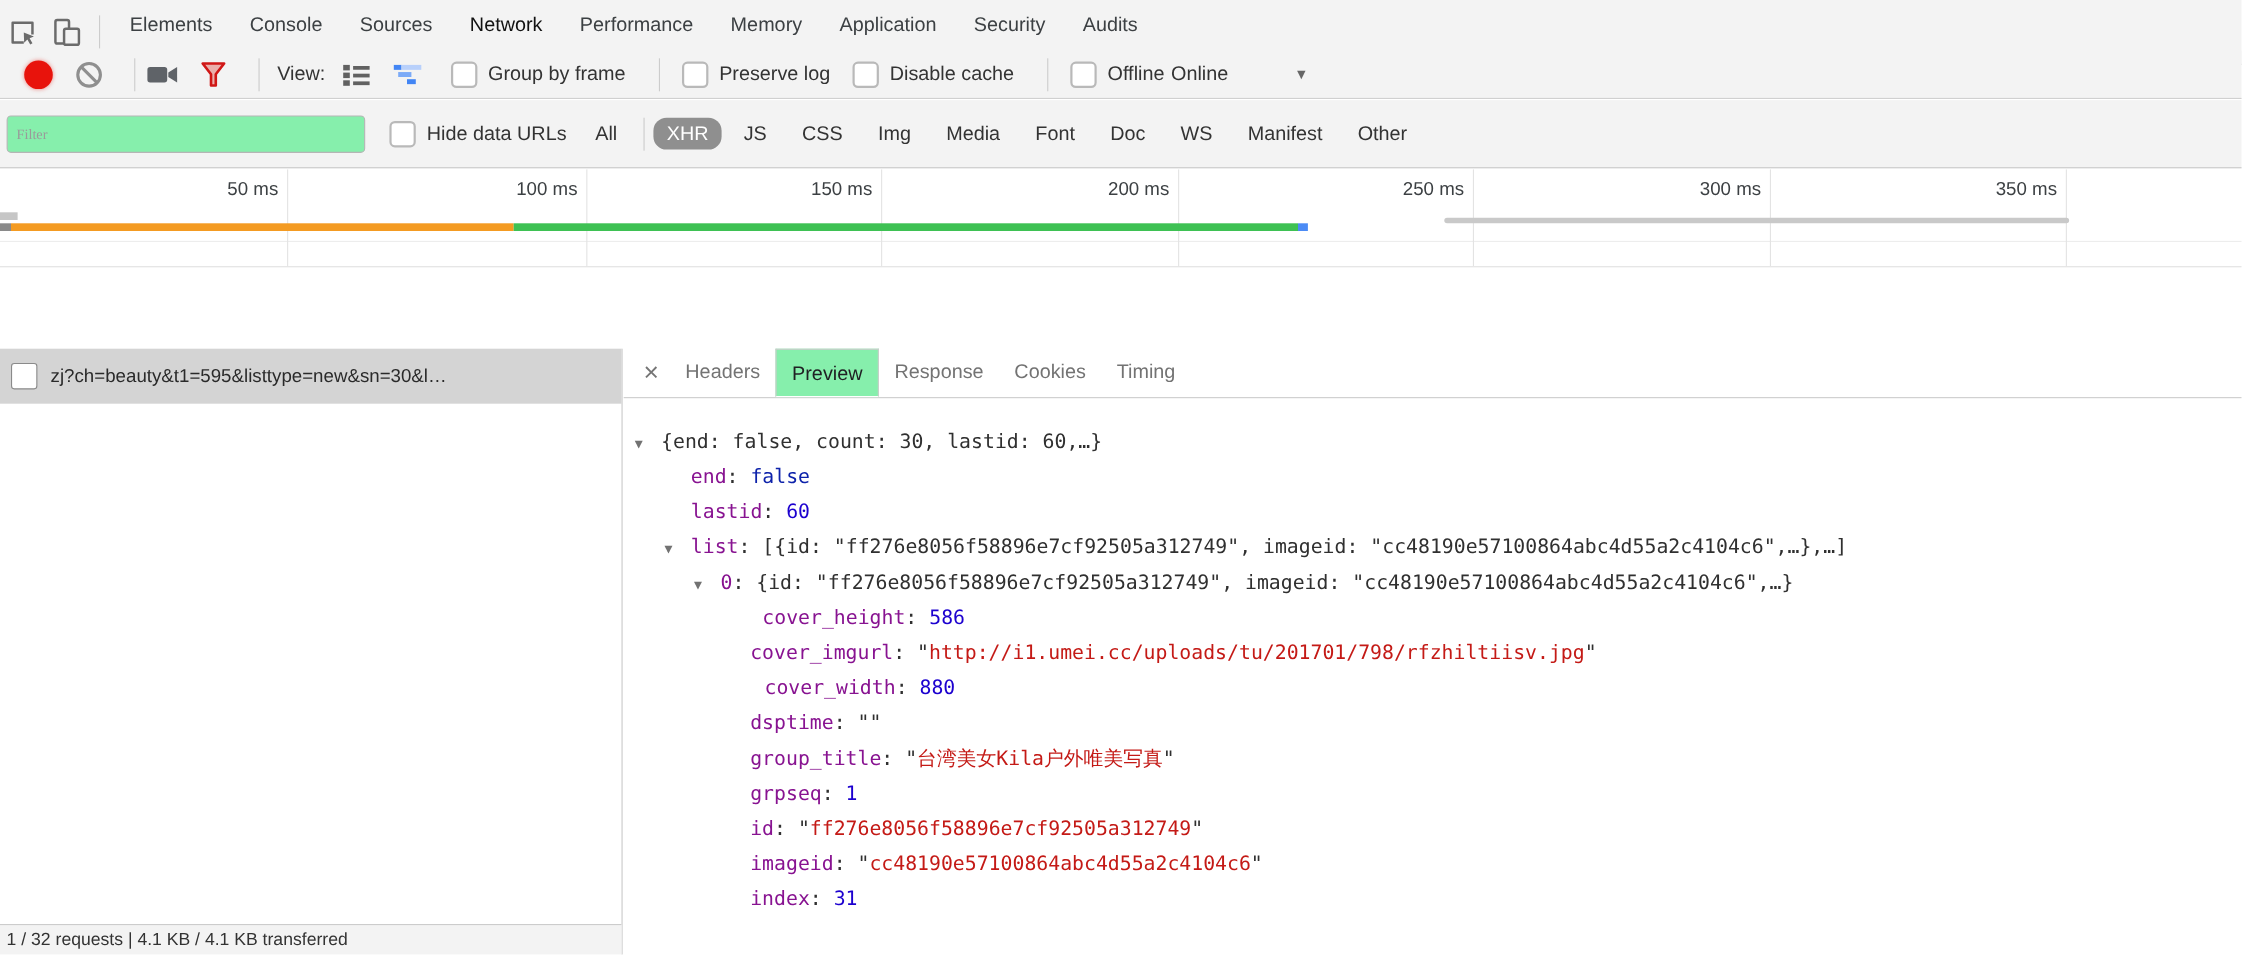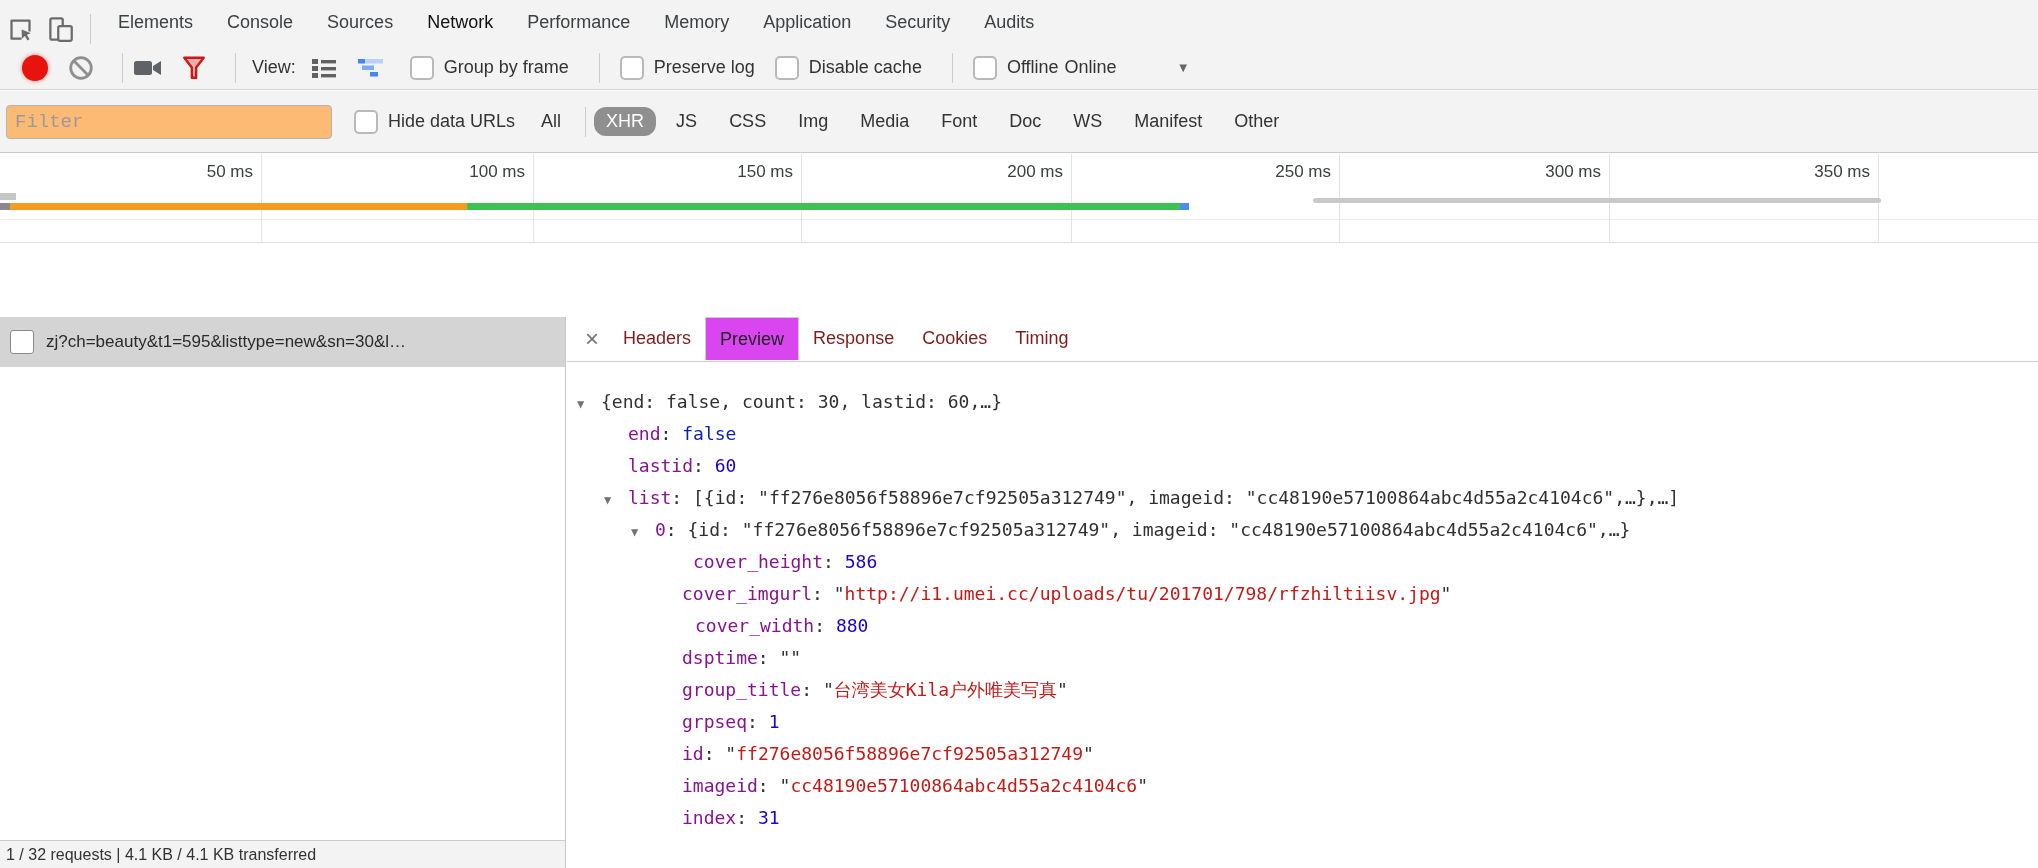--- a/index.html
+++ b/index.html
@@ -25,22 +25,22 @@
   .tb-label{font-size:18px;color:#333;margin:0 14px 0 6px;}
   .cb{width:20px;height:20px;border:2px solid #b9b9b9;border-radius:5px;background:#fff;flex:none;
       display:inline-block;vertical-align:middle;}
   .cb-label{font-size:18px;color:#333;margin:0 20px 0 10px;white-space:nowrap;}
   .online-label{font-size:18px;color:#333;margin-left:6px;}
   .dd-arrow{font-size:13px;color:#666;margin-left:60px;}
 
   
   .filterbar{position:absolute;left:0;top:91px;width:100%;height:62px;background:#f3f3f3;
              border-bottom:1px solid #c9c9c9;display:flex;align-items:center;box-sizing:border-box;padding-left:6px;}
-  .filter-input{width:308px;height:32px;border:1px solid #b5b5b5;border-radius:4px;background:#fdba74;
-                font-family:Liberation Mono, monospace;font-size:19px;color:#333;padding:0 8px;margin-right:22px;}
+  .filter-input{width:308px;height:32px;border:1px solid #b5b5b5;border-radius:4px;background:#86efac;
+                font-family:Liberation Serif, serif;font-size:13px;color:#333;padding:0 8px;margin-right:22px;}
   .filter-input::placeholder{color:#9a9a9a;}
   .ftypes{display:flex;align-items:center;}
   .ftype{font-size:18px;color:#333;padding:4px 12px;border-radius:12px;margin-right:8px;white-space:nowrap;}
   .ftype.selected{background:#8f8f8f;color:#fff;}
 
   
   .overview{position:absolute;left:0;top:154px;width:100%;height:89px;background:#fff;
             border-bottom:1px solid #e0e0e0;box-sizing:border-box;}
   .gridline{position:absolute;top:0;bottom:0;width:1px;background:#e3e3e3;}
   .tick-label{position:absolute;top:8px;width:150px;text-align:right;font-size:17px;color:#3c4043;}
@@ -55,22 +55,22 @@
   .name-header{height:45px;line-height:45px;border-bottom:1px solid #ccc;font-size:18px;color:#333;padding-left:10px;}
   .req-row{height:50px;display:flex;align-items:center;background:#d4d4d4;padding-left:10px;box-sizing:border-box;}
   .req-cb{width:22px;height:22px;background:#fff;border:1px solid #8a8a8a;border-radius:3px;flex:none;margin-right:12px;}
   .req-name{font-size:17px;color:#2a2a2a;white-space:nowrap;overflow:hidden;}
   .statusbar{position:absolute;left:0;bottom:0;width:100%;height:28px;background:#f3f3f3;border-top:1px solid #ccc;
              box-sizing:border-box;font-size:16px;color:#333;line-height:27px;padding-left:6px;}
 
   .rightpanel{position:absolute;left:567px;top:317px;right:0;bottom:0;background:#fff;}
   .detail-tabs{height:45px;border-bottom:1px solid #ccc;display:flex;align-items:center;box-sizing:border-box;padding-left:8px;}
   .close-x{font-size:24px;color:#757575;padding:0 10px;line-height:40px;}
-  .dtab{font-size:18px;color:#7f1d1d;padding:0 14px;line-height:43px;height:44px;box-sizing:border-box;}
-  .dtab.selected{border:1px solid #ccc;border-bottom:1px solid #fff;background:#d946ef;color:#202124;}
+  .dtab{font-size:18px;color:#737373;padding:0 14px;line-height:43px;height:44px;box-sizing:border-box;}
+  .dtab.selected{border:1px solid #ccc;border-bottom:1px solid #fff;background:#86efac;color:#202124;}
 
   
   .tree{padding-top:24px;font-family:"DejaVu Sans Mono",monospace;font-size:18px;color:#303030;overflow:hidden;height:465px;}
   .tree-line{height:32px;line-height:32px;white-space:nowrap;}
   .tw{display:inline-block;width:24px;flex:none;font-size:12px;color:#727272;text-align:left;vertical-align:baseline;}
   .tk{color:#881391;}
   .tn{color:#1c00cf;}
   .tb2{color:#0d22aa;}
   .ts{color:#c41a16;}
   .tp{color:#303030;}

